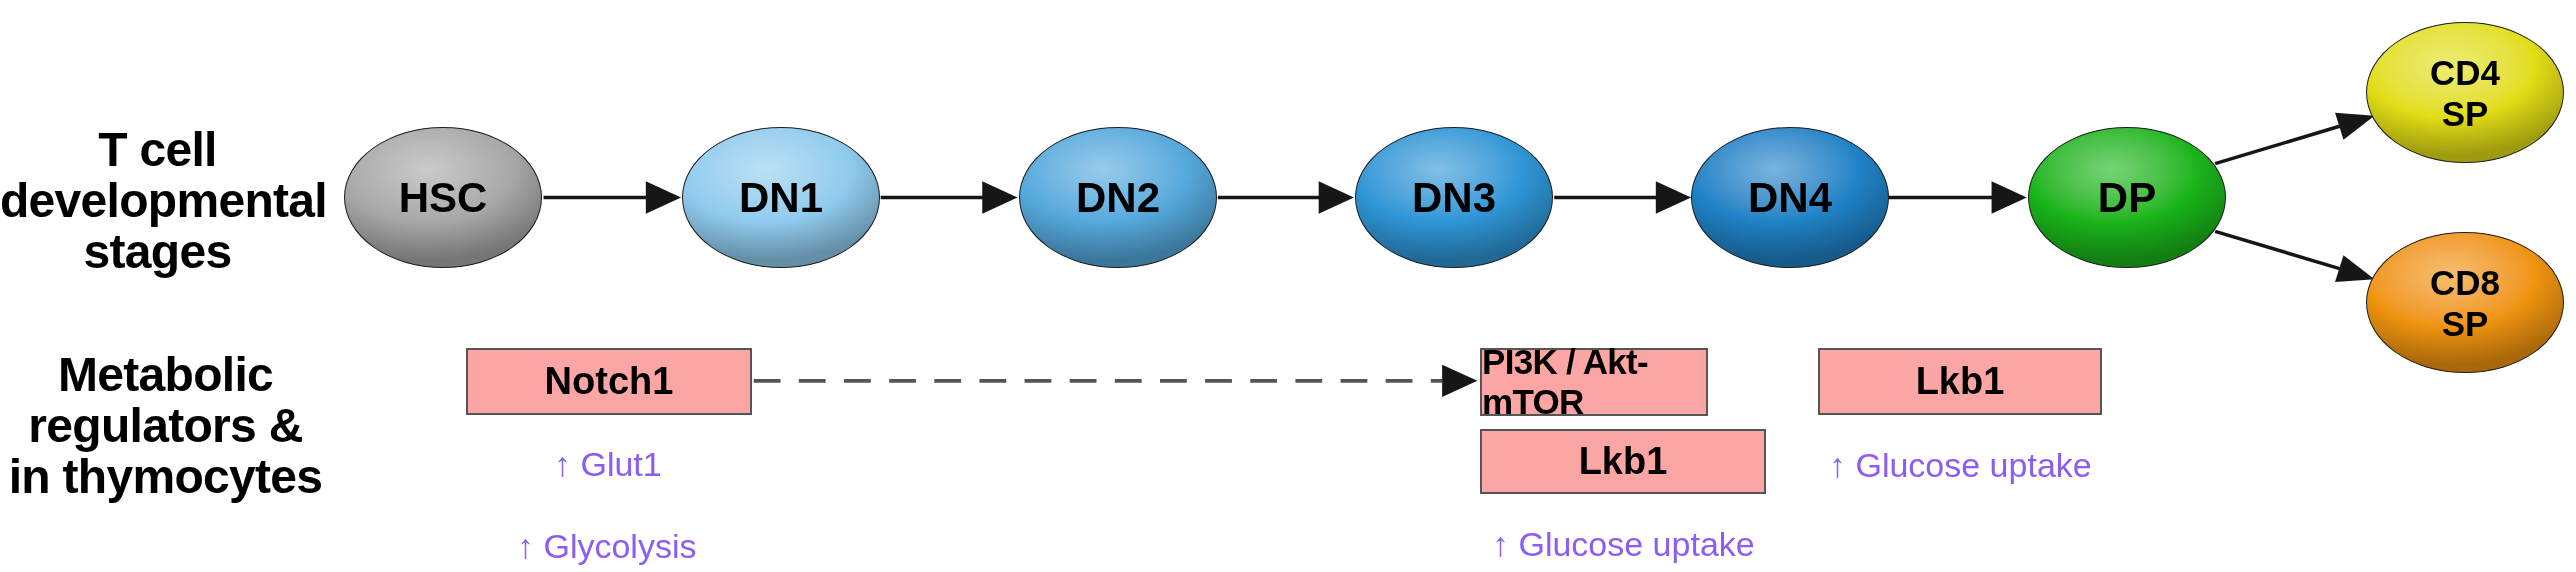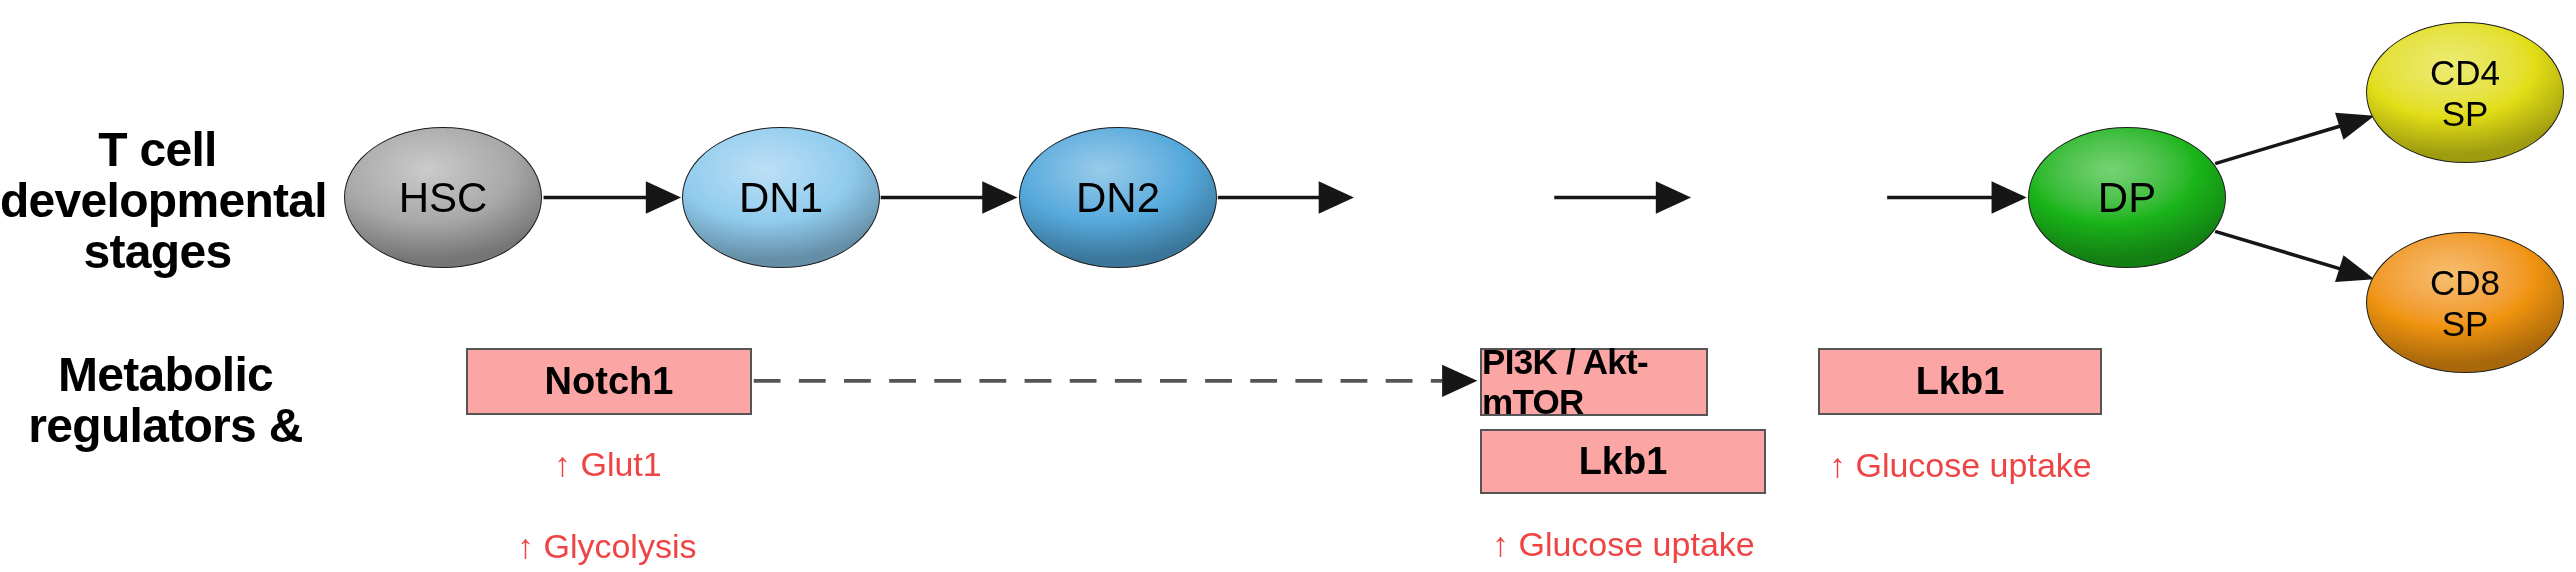--- a/index.html
+++ b/index.html
@@ -17,21 +17,21 @@
 
   .ellipse {
     position: absolute; width: 198px; height: 141px; border-radius: 50%;
     border: 1.4px solid #1c1c1c; box-sizing: border-box;
     display: flex; flex-direction: column; align-items: center; justify-content: center;
     background: radial-gradient(ellipse 75% 65% at 42% 30%,
                 color-mix(in srgb, var(--c) 60%, #ffffff) 0%,
                 var(--c) 58%,
                 color-mix(in srgb, var(--c) 70%, #000000) 100%);
   }
-  .ellipse .node-label { font-weight: 400; font-size: 42px; line-height: 44px; color: #000000; text-align: center; }
+  .ellipse .node-label { font-weight: 700; font-size: 42px; line-height: 44px; color: #000000; text-align: center; }
   .ellipse .node-label.two-line { font-size: 35px; line-height: 41px; }
 
   .pos-hsc { left: 344px; top: 127px; }
   .pos-dn1 { left: 682px; top: 127px; }
   .pos-dn2 { left: 1019px; top: 127px; }
   .pos-dn3 { left: 1355px; top: 127px; }
   .pos-dn4 { left: 1691px; top: 127px; }
   .pos-dp  { left: 2028px; top: 127px; justify-content: center; }
   .pos-cd4 { left: 2366px; top: 22px;  }
   .pos-cd8 { left: 2366px; top: 232px; }
@@ -39,21 +39,21 @@
   .reg-box {
     position: absolute; box-sizing: border-box; background: #fca5a5;
     border: 2.1px solid #555555; display: flex; align-items: center; justify-content: center;
     font-weight: 700; color: #000000; font-size: 38px;
   }
   .box-notch1   { left: 466px;  top: 348px; width: 286px; height: 67px; }
   .box-pi3k     { left: 1480px; top: 348px; width: 228px; height: 68px; font-size: 35px; letter-spacing: -0.7px; }
   .box-lkb1-dn3 { left: 1480px; top: 429px; width: 286px; height: 65px; }
   .box-lkb1-dp  { left: 1818px; top: 348px; width: 284px; height: 67px; }
 
-  .effect-text { position: absolute; font-size: 34px; line-height: 40px; color: #ef4444; font-weight: 400; white-space: nowrap; }
+  .effect-text { position: absolute; font-size: 34px; line-height: 40px; color: #8b5cf6; font-weight: 400; white-space: nowrap; }
   .fx-glut1       { left: 554px;  top: 444px; }
   .fx-glycolysis  { left: 517px;  top: 526px; }
   .fx-glucose-dn3 { left: 1492px; top: 524px; }
   .fx-glucose-dp  { left: 1829px; top: 445px; }
 </style>
 </head>
 <body>
 
 <div class="canvas">
 
@@ -94,30 +94,37 @@
 
   <div class="row-label stages-label">
     <div>T cell</div>
     <div>developmental</div>
     <div>stages</div>
   </div>
 
   <div class="row-label metabolic-label">
     <div>Metabolic</div>
     <div>regulators &amp;</div>
+    <div>in thymocytes</div>
   </div>
 
   <div class="ellipse pos-hsc" style="--c: #a8a8a8;">
     <span class="node-label">HSC</span>
   </div>
   <div class="ellipse pos-dn1" style="--c: #90cbee;">
     <span class="node-label">DN1</span>
   </div>
   <div class="ellipse pos-dn2" style="--c: #55a9dc;">
     <span class="node-label">DN2</span>
+  </div>
+  <div class="ellipse pos-dn3" style="--c: #2e96d6;">
+    <span class="node-label">DN3</span>
+  </div>
+  <div class="ellipse pos-dn4" style="--c: #1f82c6;">
+    <span class="node-label">DN4</span>
   </div>
   <div class="ellipse pos-dp" style="--c: #1ab51a;">
     <span class="node-label">DP</span>
   </div>
   <div class="ellipse pos-cd4" style="--c: #e2de16;">
     <span class="node-label two-line">
       <div>CD4</div>
       <div>SP</div>
     </span>
   </div>

